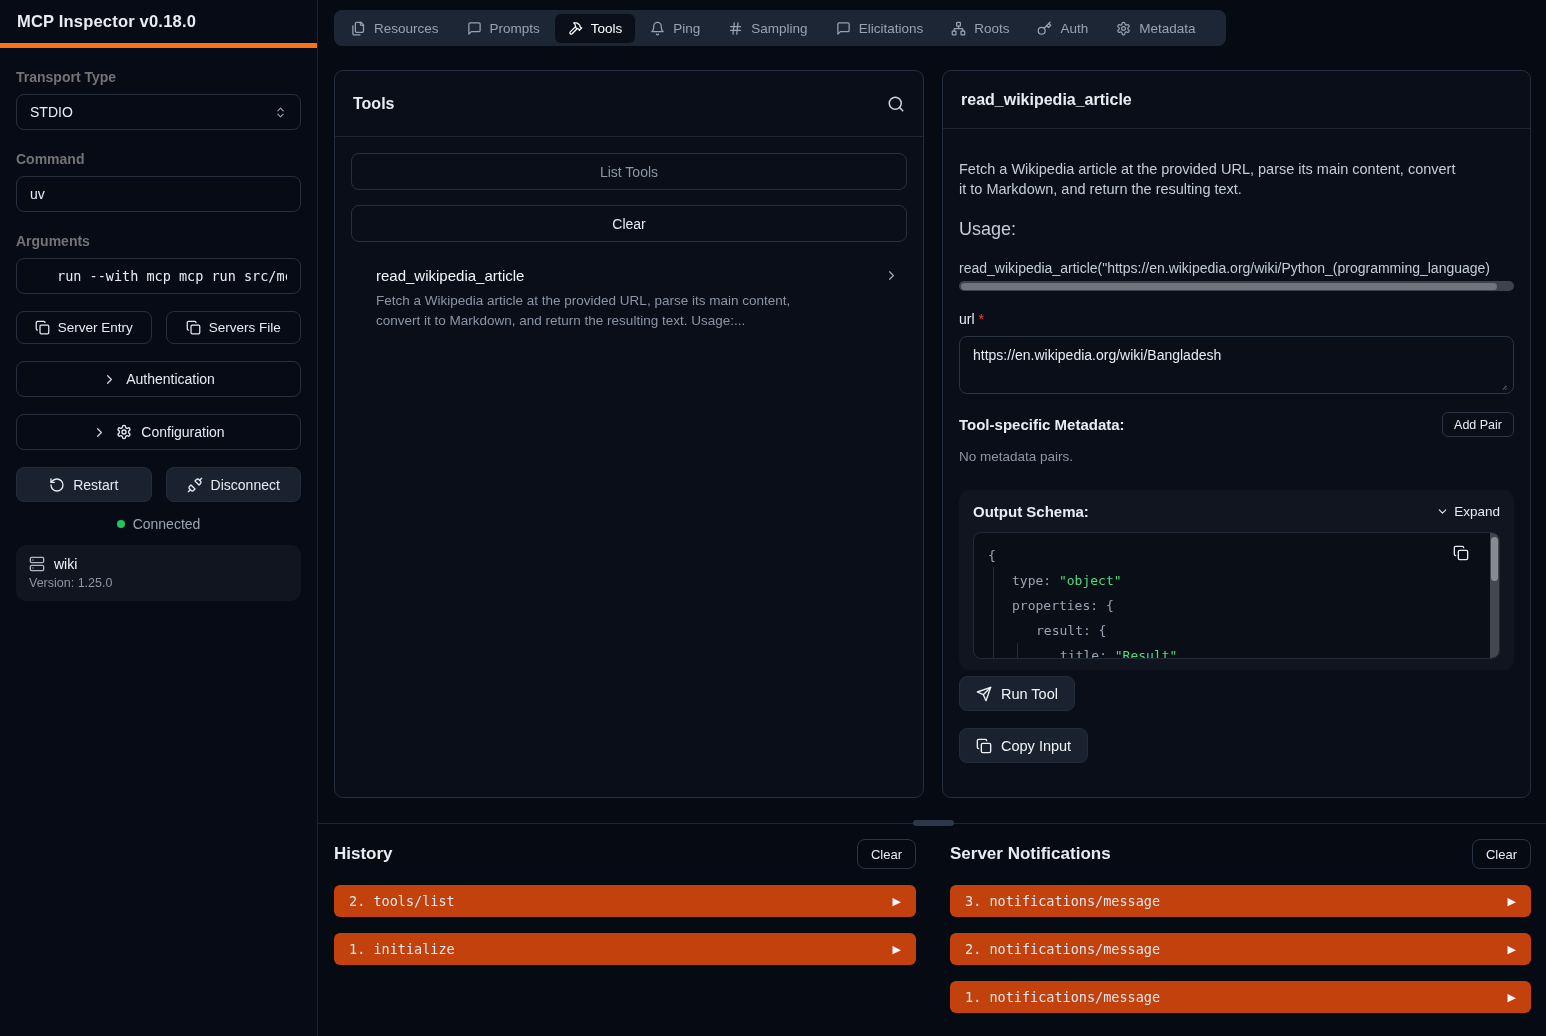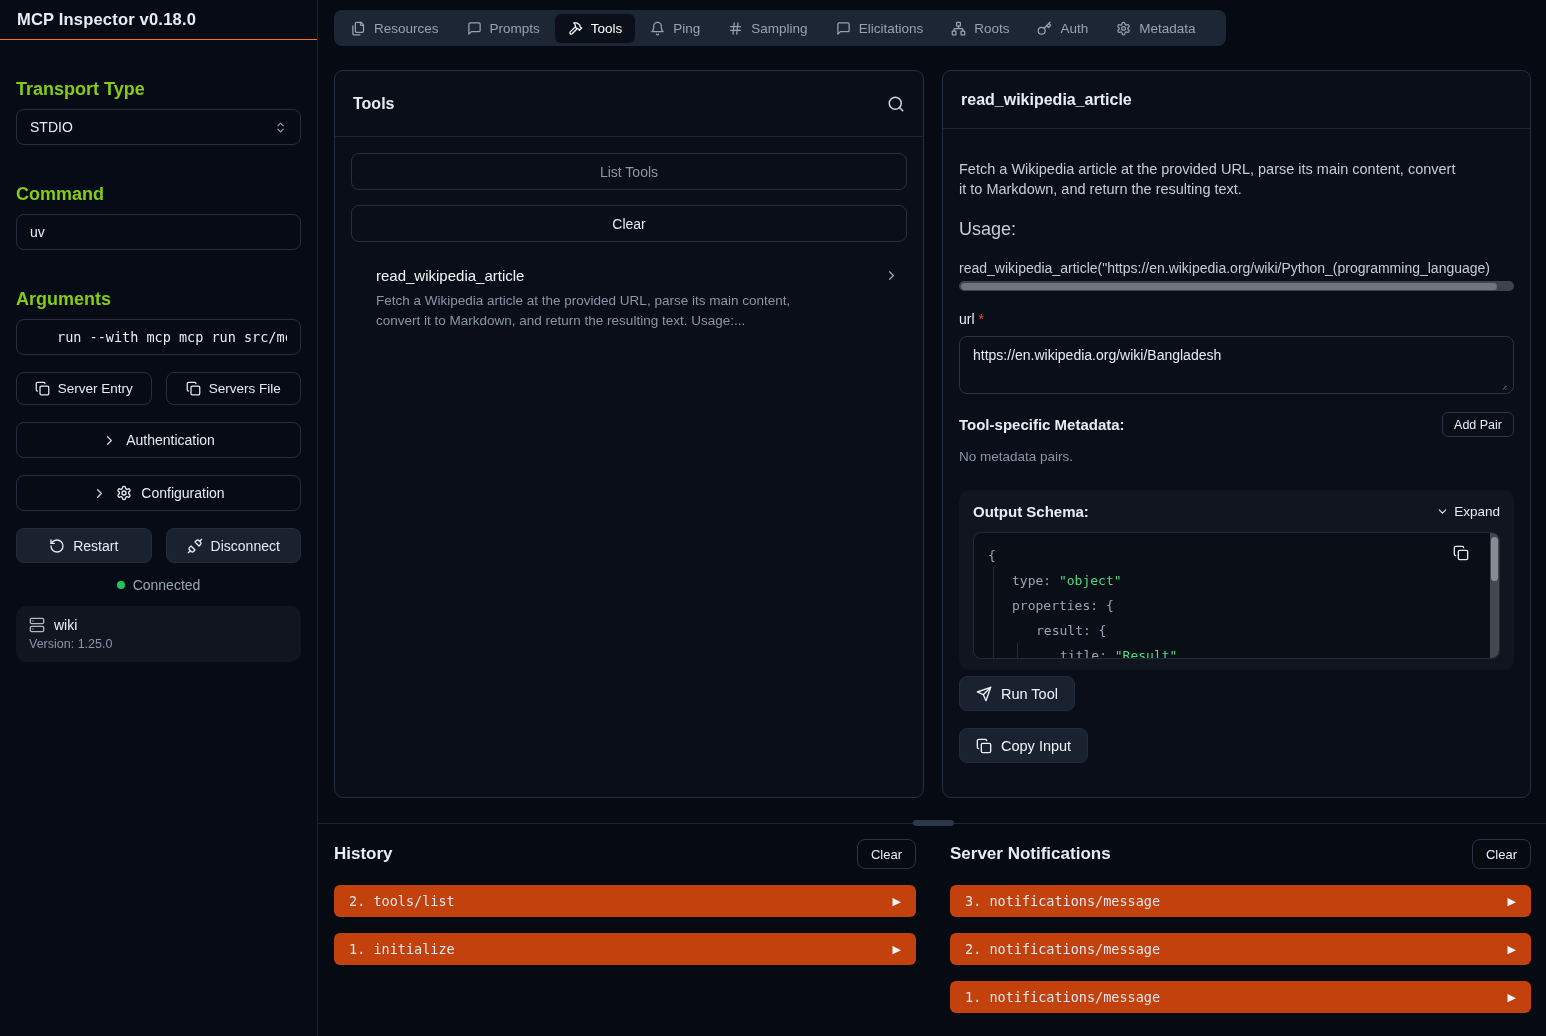--- a/index.html
+++ b/index.html
@@ -13,24 +13,24 @@
   }
   svg { display:block; stroke:currentColor; fill:none; stroke-width:2; stroke-linecap:round; stroke-linejoin:round; }
   .i13 { width:13px; height:13px; }
   .i15 { width:15px; height:15px; }
   .i16 { width:16px; height:16px; }
   .i18 { width:18px; height:18px; }
   .mono { font-family:"DejaVu Sans Mono", monospace; }
 
   
   .sidebar { position:absolute; left:0; top:0; width:318px; height:1036px; background:#070b15; border-right:1px solid #1d2532; }
-  .sb-header { height:40px; display:flex; align-items:center; padding:0 17px; border-bottom:1px solid #f97316; }
+  .sb-header { height:48px; display:flex; align-items:center; padding:0 17px; border-bottom:5px solid #f97316; }
   .sb-header h1 { font-size:16.5px; font-weight:700; letter-spacing:.2px; }
   .sb-body { padding:0 16px; }
-  .sb-label { font-size:18px; font-weight:600; color:#84cc16; margin:39px 0 9px; }
+  .sb-label { font-size:14px; font-weight:600; color:#737373; margin:21px 0 9px; }
   .field { width:100%; height:36px; background:transparent; border:1px solid #272f3f; border-radius:8px; color:#e8edf4; font-size:14px; padding:0 13px; display:flex; align-items:center; justify-content:space-between; outline:none; }
   input.field { display:block; line-height:34px; white-space:nowrap; overflow:hidden; }
   input.field.mono { font-size:13.5px;padding-left:40px; }
   .sel-caret { color:#9aa5b5; }
   .wide-btn { width:100%; height:36px; margin-top:18px; background:transparent; border:1px solid #272f3f; border-radius:8px; color:#e6ebf2; font-size:14px; font-family:inherit; display:flex; align-items:center; justify-content:center; gap:9px; cursor:pointer; }
   .btn-row { display:flex; gap:14px; margin-top:17px; }
   .btn-row .half { flex:1; height:33px; background:transparent; border:1px solid #272f3f; border-radius:8px; color:#e6ebf2; font-size:13.5px; font-family:inherit; display:flex; align-items:center; justify-content:center; gap:8px; cursor:pointer; }
   .btn-row .filled { height:35px; background:#1a2230; border:1px solid #242d3d; font-size:14px; }
   .chev { color:#cbd5e1; }
   .status-row { margin-top:14px; display:flex; align-items:center; justify-content:center; gap:8px; font-size:14px; color:#9aa5b4; }

